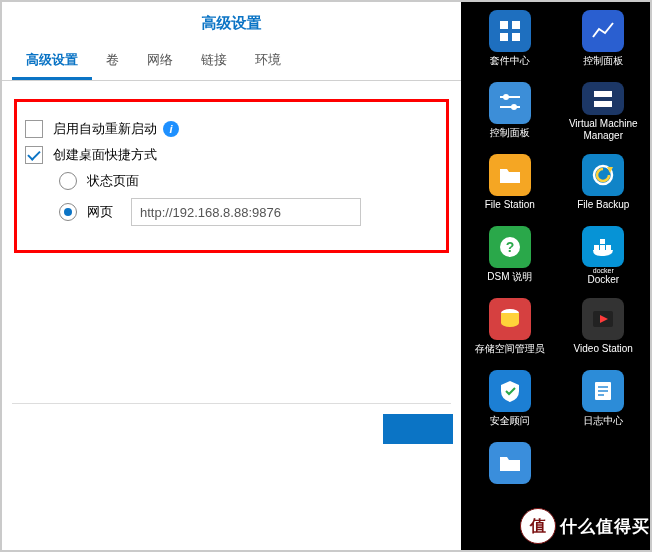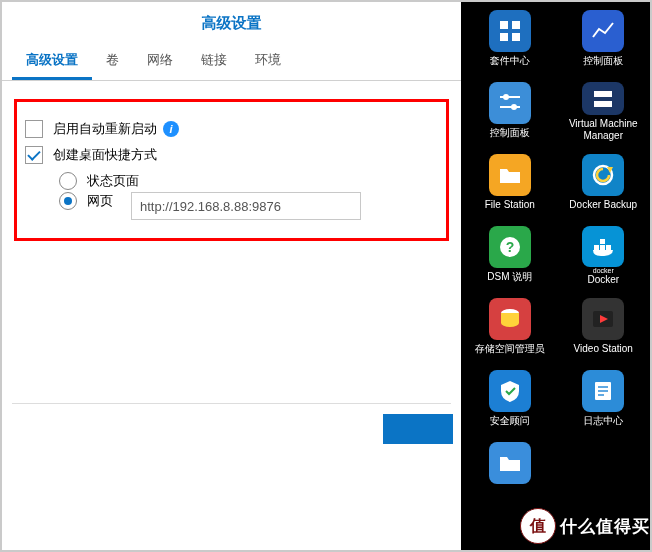--- a/index.html
+++ b/index.html
@@ -15,21 +15,21 @@
     
     .content { padding: 18px 12px; position: relative; }
     .highlight-box { border: 3px solid #ff0000; padding: 10px 8px 16px; }
     
     .row { display: flex; align-items: center; margin: 8px 0; }
     .checkbox { width: 18px; height: 18px; border: 1px solid #999; background: #fff; margin-right: 10px; display: flex; align-items: center; justify-content: center; }
     .checkbox.checked::after { content: ""; width: 10px; height: 5px; border-left: 2px solid #0b74c5; border-bottom: 2px solid #0b74c5; transform: rotate(-45deg) translate(1px,-1px); }
     .info-icon { display: inline-flex; width: 16px; height: 16px; border-radius: 50%; background: #1e90ff; color: #fff; font-style: italic; font-weight: bold; font-size: 11px; align-items: center; justify-content: center; margin-left: 6px; }
     
     .radio-group { margin-left: 34px; }
-    .radio-row { display: flex; margin: 2px 0; }
+    .radio-row { display: flex; align-items: center; margin: 8px 0; }
     .radio { width: 18px; height: 18px; border: 1px solid #888; border-radius: 50%; margin-right: 10px; display: flex; align-items: center; justify-content: center; background: #fff; }
     .radio.selected::after { content: ""; width: 8px; height: 8px; border-radius: 50%; background: #0b74c5; }
     .url-input { margin-left: 18px; width: 230px; height: 28px; border: 1px solid #c8c8c8; padding: 0 8px; font-size: 13px; color: #555; }
     
     .desktop { position: absolute; left: 459px; top: 0; width: 191px; height: 548px; background: #000; padding: 4px 2px; }
     .icon-grid { display: grid; grid-template-columns: 1fr 1fr; gap: 4px 0; }
     .dicon { display: flex; flex-direction: column; align-items: center; justify-content: flex-start; padding: 4px 2px; cursor: pointer; position: relative; height: 68px; }
     .dicon .ibox { width: 42px; height: 42px; border-radius: 8px; display: flex; align-items: center; justify-content: center; margin-bottom: 3px; }
     .dicon .lbl { color: #fff; font-size: 10px; text-align: center; line-height: 1.2; text-shadow: 0 1px 1px #000; }
     .dicon.hl { border: 2px solid #ff0000; }
@@ -136,21 +136,21 @@
         <div class="lbl">File Station</div>
       </div>
       <div class="dicon">
         <div class="ibox" style="background:#1084c8">
           <svg class="svg-ico" viewBox="0 0 28 28">
             <circle cx="14" cy="14" r="9" stroke="#fff" stroke-width="2.5" fill="none"></circle>
             <path d="M14 8 A6 6 0 1 0 20 14" stroke="#ffd23a" stroke-width="2.5" fill="none"></path>
             <polygon points="18,6 24,6 21,12" fill="#ffd23a"></polygon>
           </svg>
         </div>
-        <div class="lbl">Docker Backup</div>
+        <div class="lbl">File Backup</div>
       </div>
       <div class="dicon">
         <div class="ibox" style="background:#2aa84a">
           <svg class="svg-ico" viewBox="0 0 28 28">
             <circle cx="14" cy="14" r="10" fill="#fff"></circle>
             <text x="14" y="19" text-anchor="middle" font-size="14" font-weight="bold" fill="#2aa84a">?</text>
           </svg>
         </div>
         <div class="lbl">DSM 说明</div>
       </div>

